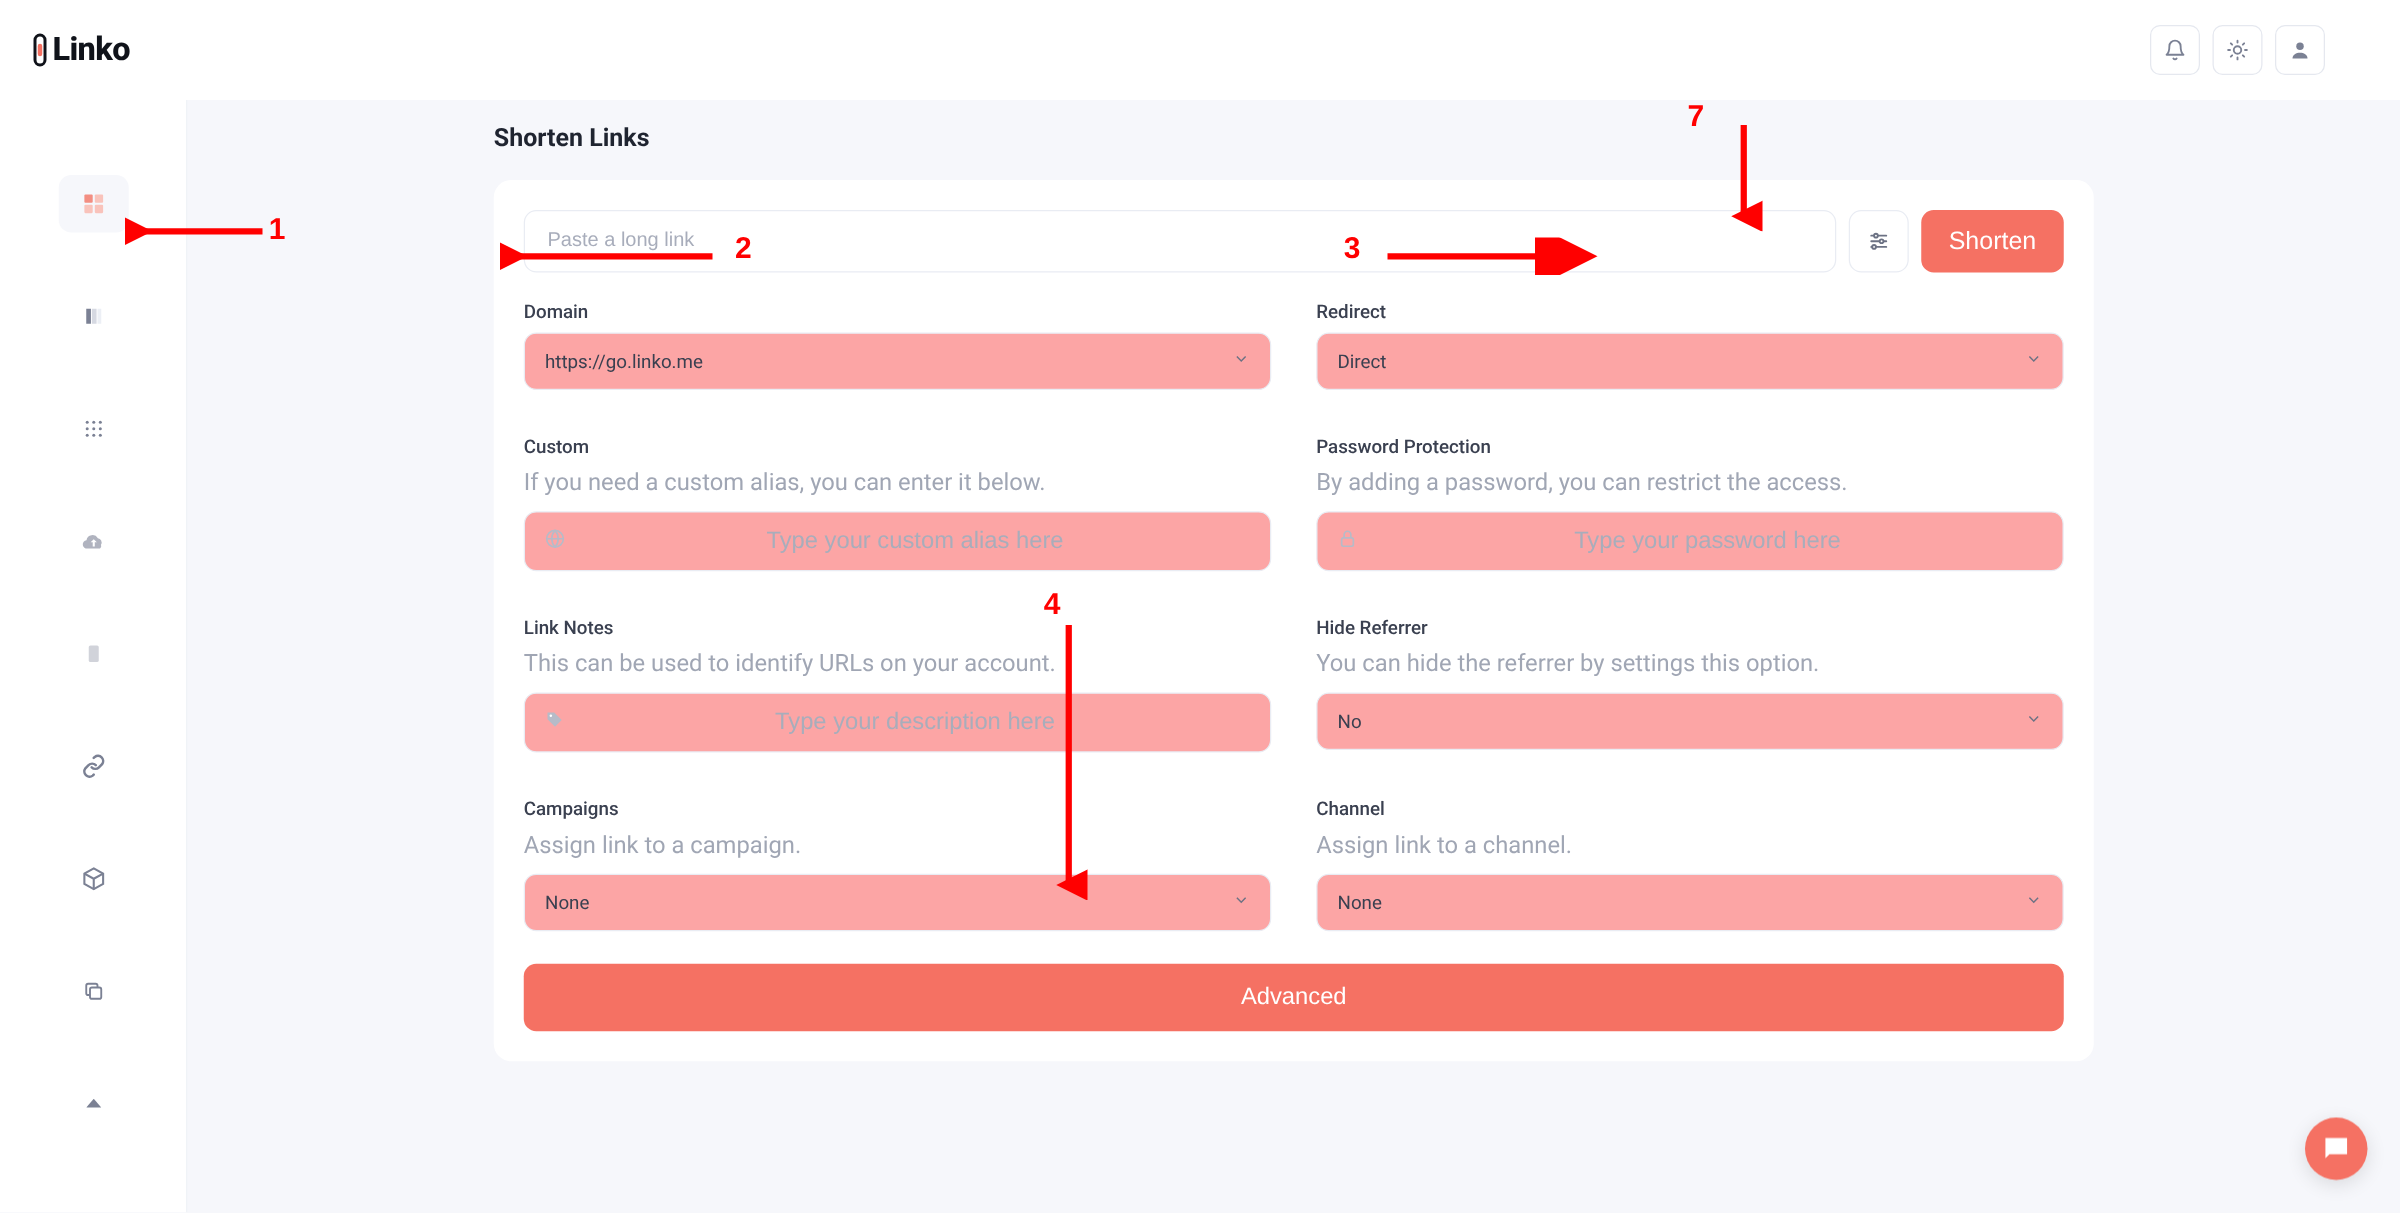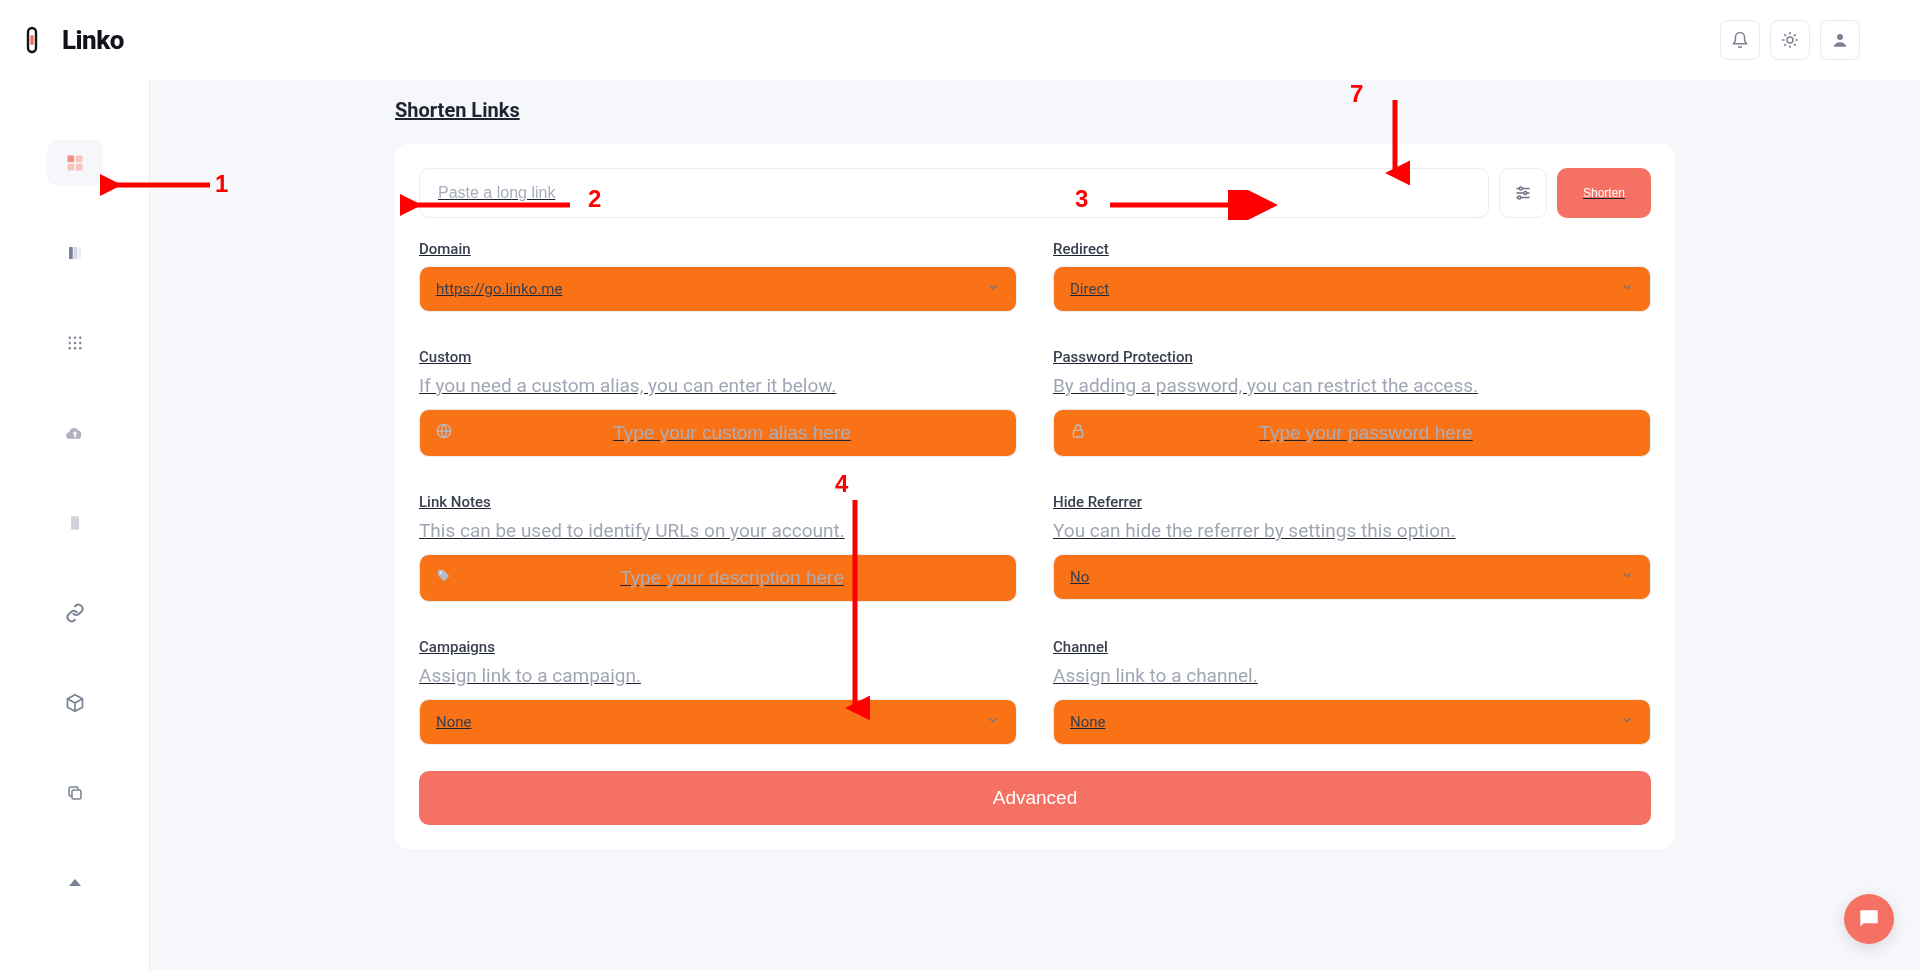--- a/index.html
+++ b/index.html
@@ -27,21 +27,21 @@
     align-items: center;
     padding-left: 22px;
   }
   .logo-text {
     font-weight: 800;
     font-size: 26px;
     color: #10131a;
     letter-spacing: -0.5px;
     display: inline-flex;
     align-items: center;
-    gap: 20px;
+    gap: 0;
   }
   .logo-mark {
     display: inline-flex;
     align-items: center;
   }
   .topbar-right {
     margin-left: auto;
     display: flex;
     gap: 10px;
     padding-right: 60px;
@@ -87,21 +87,20 @@
   }
   .side-item.active {
     background: #f6f7fb;
   }
 
   .content-scroll {
     flex: 1;
     overflow-y: scroll;
     padding: 0 26px 30px 26px;
     background: #f6f7fb;
-    text-decoration: underline;
   }
   .content {
     max-width: 1280px;
     margin: 0 auto;
   }
   .page-title {
     font-size: 20px;
     font-weight: 700;
     color: #1f2430;
     margin: 18px 0 22px 0;
@@ -140,21 +139,21 @@
     justify-content: center;
     cursor: pointer;
     color: #6c7284;
   }
   .shorten-btn {
     background: #f57163;
     color: #fff;
     border: none;
     border-radius: 10px;
     padding: 0 22px;
-    font-size: 12px;
+    font-size: 20px;
     font-weight: 500;
     cursor: pointer;
     min-width: 94px;
   }
 
   
   .grid {
     display: grid;
     grid-template-columns: 1fr 1fr;
     column-gap: 22px;
@@ -172,21 +171,21 @@
     color: #a0a6b4;
     margin-bottom: 12px;
   }
   .select, .text-input {
     width: 100%;
     border: 1px solid #e9ecf3;
     border-radius: 10px;
     padding: 12px 16px;
     font-size: 15px;
     color: #3a4050;
-    background: #f97316;
+    background: #fca5a5;
     min-height: 46px;
     display: flex;
     align-items: center;
     position: relative;
   }
   .select { cursor: pointer; justify-content: space-between; }
   .chevron {
     color: #6c7284;
   }
   .text-input input {

